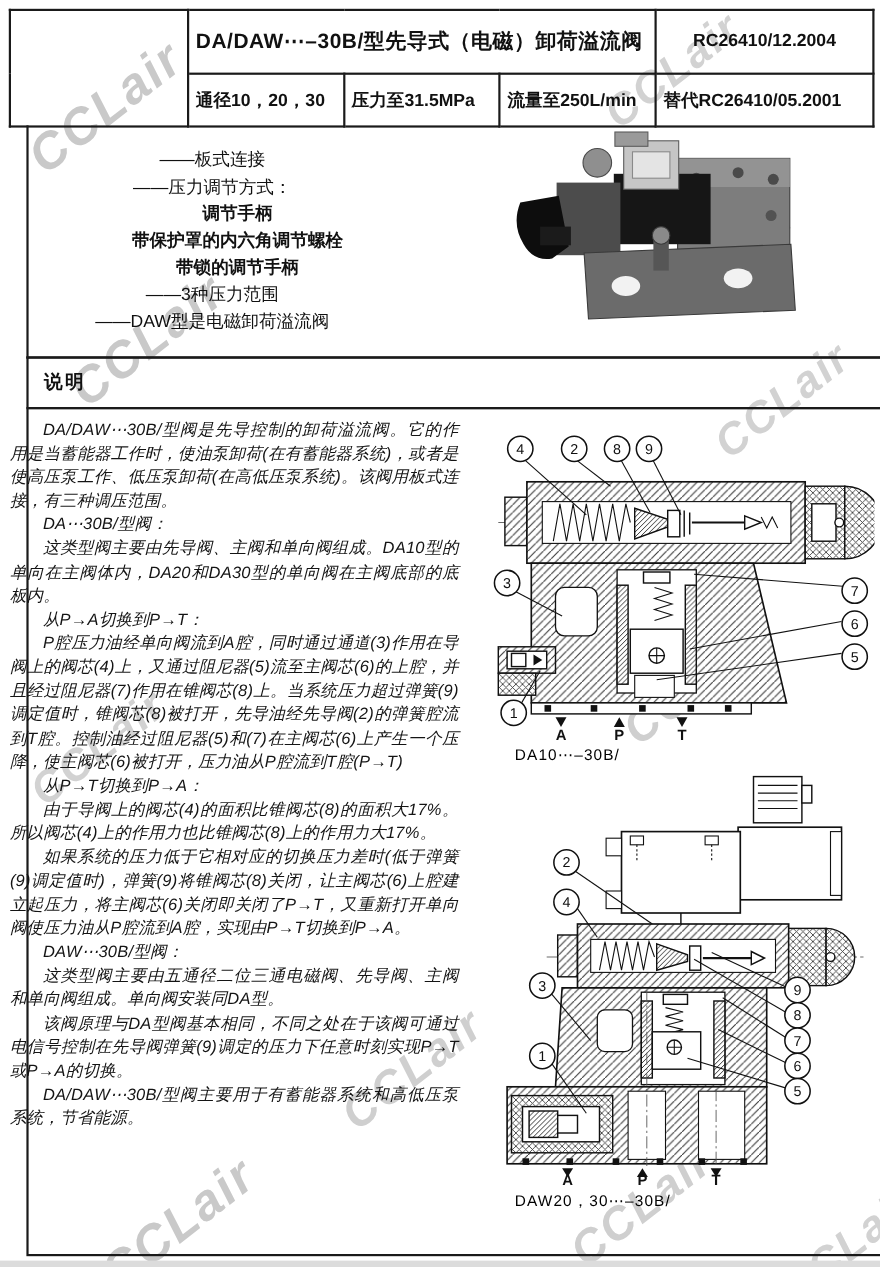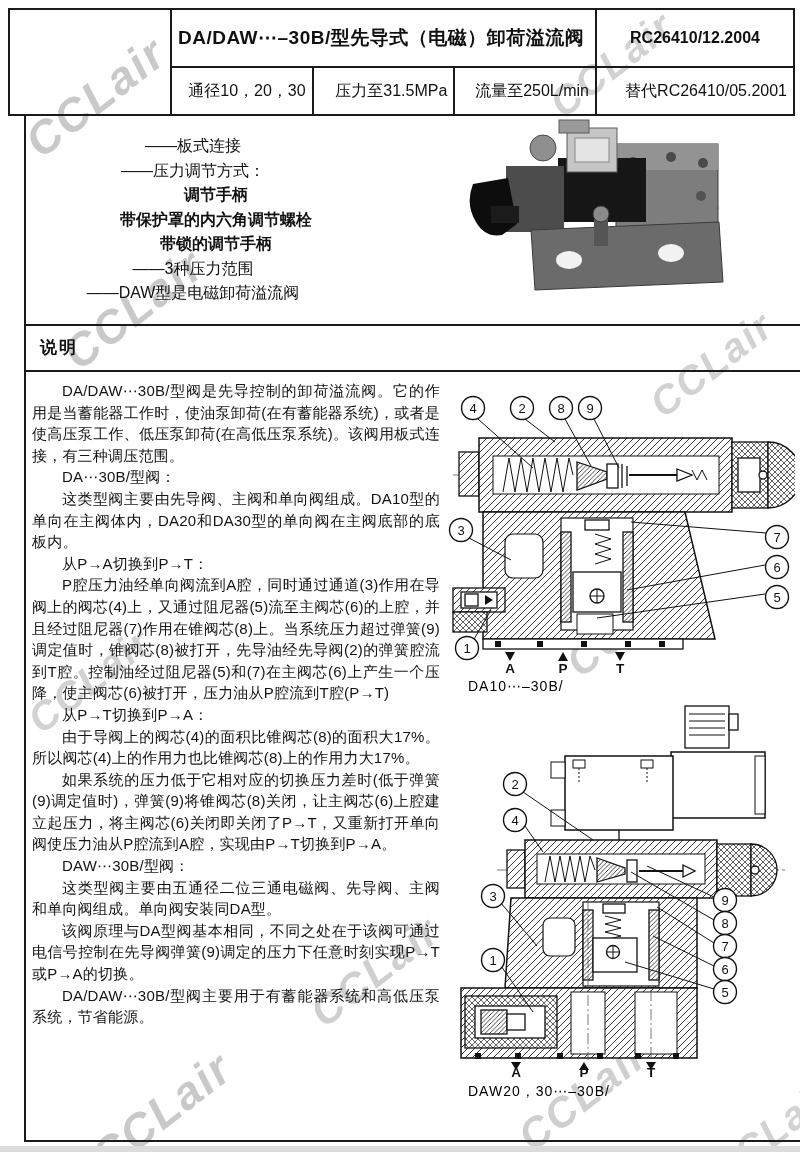--- a/index.html
+++ b/index.html
@@ -15,36 +15,36 @@
   
   .bx { position:absolute; left:24px; width:787px; border:2px solid #1a1a1a; z-index:1; background:transparent;text-align:center; }
 
   
   table.hdr { position:absolute; left:8px; top:8px; width:787px; height:108px;
               border-collapse:collapse; z-index:1; table-layout:fixed; }
   table.hdr td { border:2px solid #1a1a1a; vertical-align:middle; padding:0 6px;margin-left:32px; }
   td.blankcell { width:162px; }
   td.titlecell { font-size:19px; font-weight:bold; letter-spacing:0.5px; }
   td.codecell  { width:198px; font-size:16px; font-weight:bold; text-align:center; }
-  td.speccell  { font-size:16px; font-weight:normal; white-space:nowrap;text-align:right; }
+  td.speccell  { font-size:16px; font-weight:bold; white-space:nowrap; }
 
   
   .features { top:114px; height:212px; border-top:none; }
   .feat-list { position:absolute; left:48px; top:20px; list-style:none; font-size:16px; line-height:24.5px; color:#111; }
   .feat-list li.sub { margin-left:46px;font-weight:bold; }
   .photo { position:absolute; left:437px; top:4px; }
 
   
   .secbar { top:324px; height:48px; }
   .secbar .sectitle { position:absolute; left:14px; top:10px; font-size:17px; font-weight:bold; letter-spacing:2px; }
 
   
   .mainbox { top:370px; height:772px; }
 
-  .text-col { position:absolute; left:32px; top:380px; width:408px; z-index:2; }
+  .text-col { position:absolute; left:9px; top:380px; width:408px; z-index:2;font-style:italic; }
   .text-col p { font-size:15px; line-height:21.6px; text-align:justify; text-indent:2em;
                 color:#141414; letter-spacing:0.2px; }
 
   .dgm { position:absolute; z-index:2; }
   .dgm-cap { position:absolute; z-index:2; font-size:14px; color:#000000; letter-spacing:1px; }
 
   svg text.co { font-size:13px; fill:#111; text-anchor:middle; }
   svg text.port { font-size:13.5px; fill:#111; text-anchor:middle; font-weight:bold; }
 
   .bottom-edge { position:absolute; left:0; top:1146px; width:800px; height:6px; background:#dcdcdc; z-index:1; }

